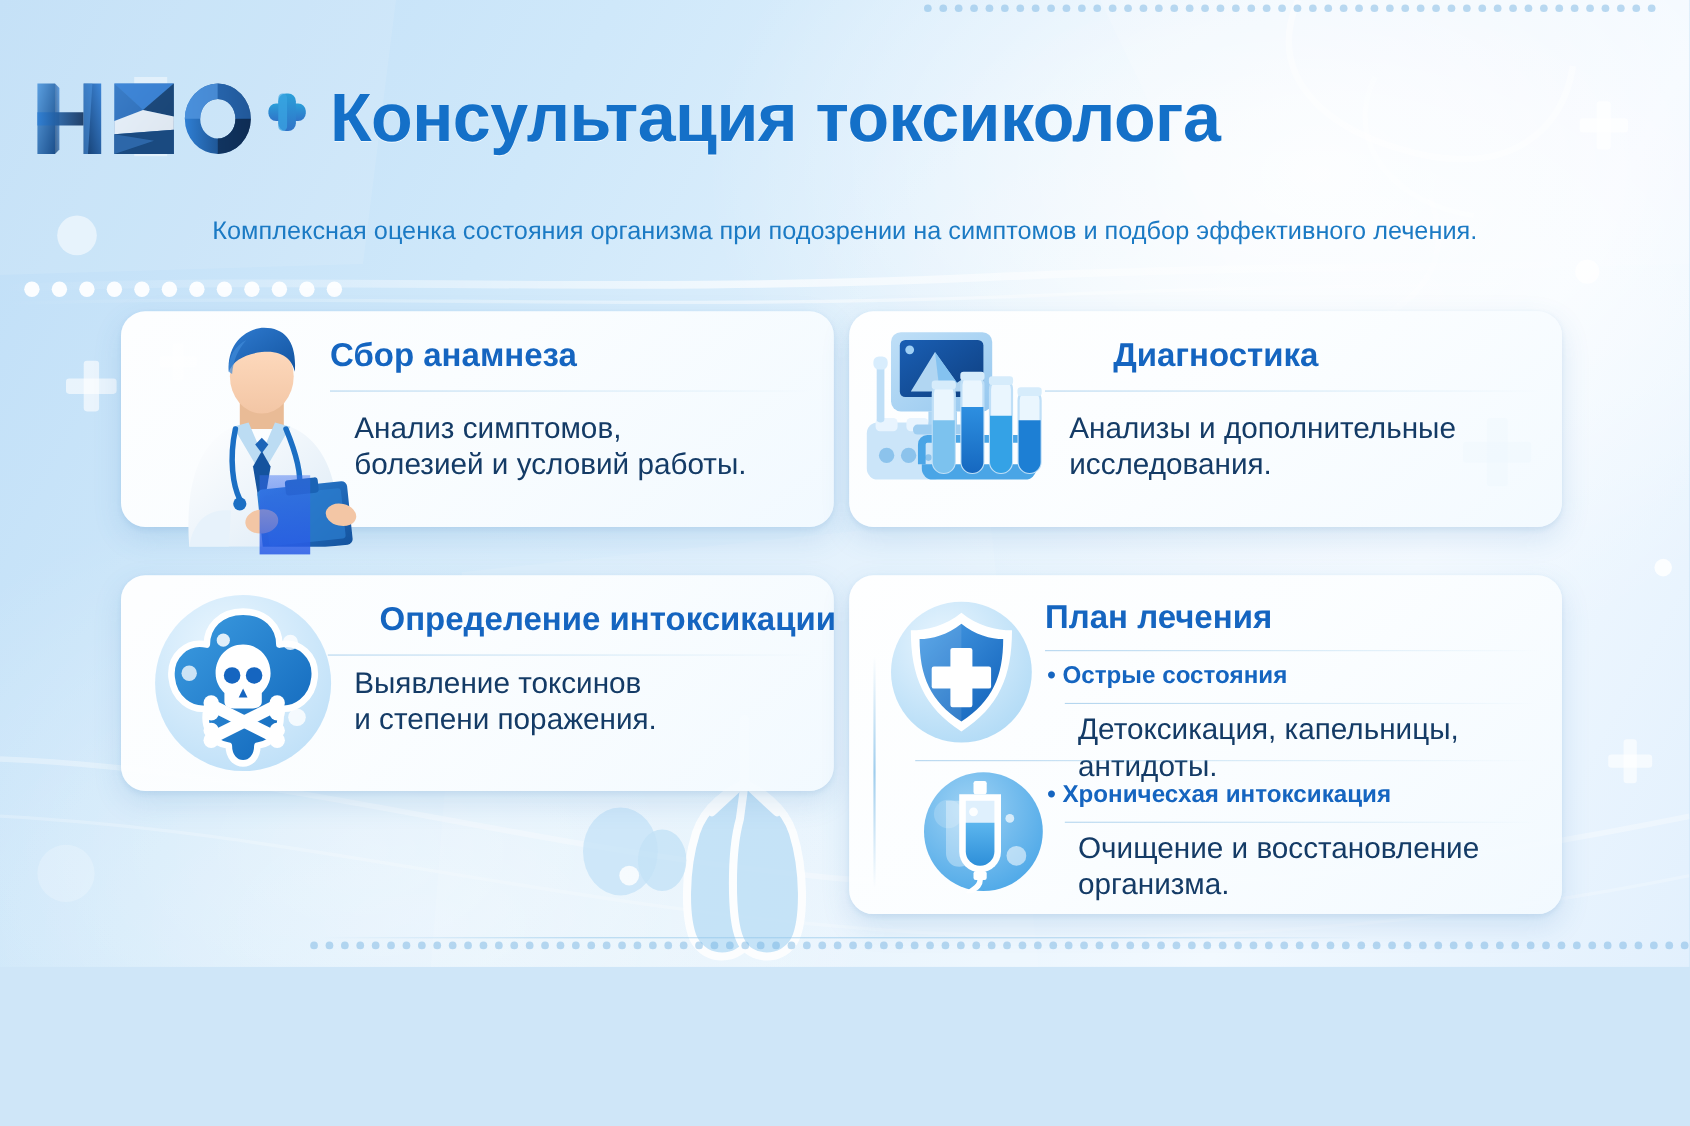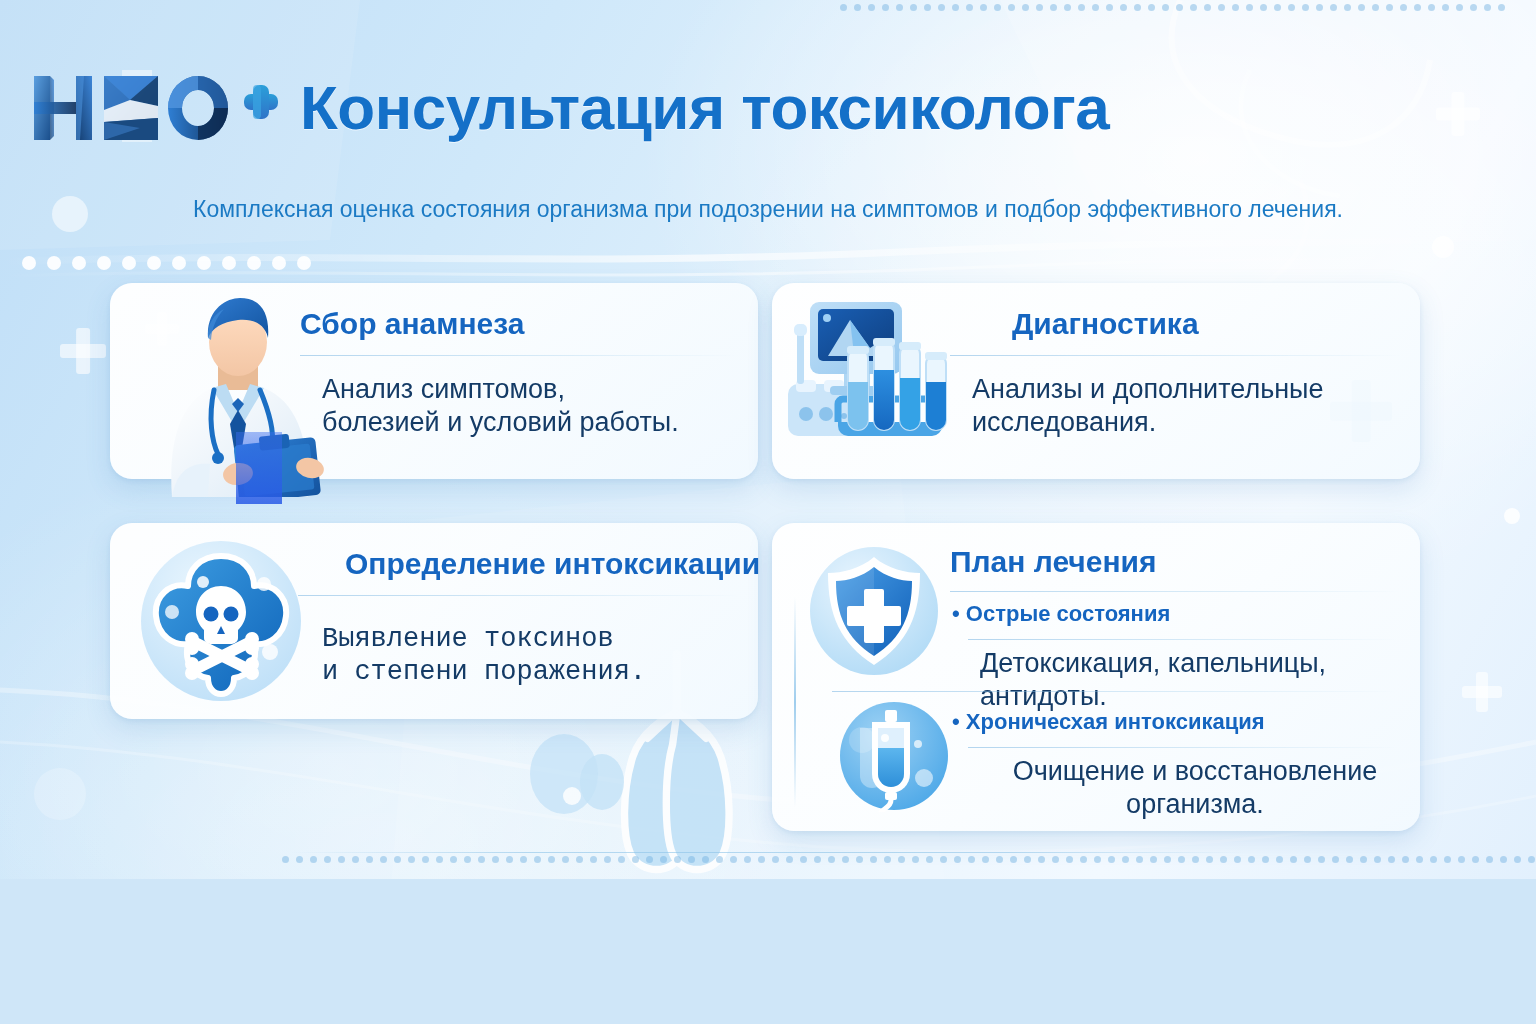--- a/index.html
+++ b/index.html
@@ -497,21 +497,21 @@
     <g>
       <rect x="140" y="58" width="20" height="76" rx="10" fill="#eaf6fe" stroke="#bfdff7" stroke-width="2"></rect>
       <path d="M140,86 h20 v38 a10,10 0 0,1 -20,0 Z" fill="#1d7fd4"></path>
       <rect x="139" y="56" width="22" height="8" rx="3" fill="#d6ecfb"></rect>
     </g>
   </svg>
 
   <div class="card" id="card3">
     <div class="c-title" style="left:188px; top:24px;margin-left:47px;">Определение интоксикации</div>
     <div class="c-rule" style="left:188px; top:72px; width:442px;"></div>
-    <div class="c-body" style="left:212px; top:100px; width:420px;font-family:Liberation Mono, monospace;">
+    <div class="c-body" style="left:212px; top:82px; width:420px;">
       <div>Выявление токсинов</div>
       <div>и степени поражения.</div>
     </div>
   </div>
 
   <svg class="icon-wrap" style="left:138px; top:538px; width:166px; height:166px;" viewBox="0 0 166 166">
     <defs>
       <radialGradient id="skBg" cx="40%" cy="30%" r="75%">
         <stop offset="0%" stop-color="#eaf6fe"></stop>
           <stop offset="100%" stop-color="#bfe0f8"></stop>
@@ -565,21 +565,21 @@
     <div class="c-rule" style="left:196px; top:116px; width:430px;"></div>
     <div class="c-body" style="left:208px; top:124px; width:420px;">Детоксикация, капельницы, антидоты.</div>
 
     <div class="c-rule" style="left:60px; top:168px; width:566px;"></div>
 
     <div class="bullet" style="left:180px; top:186px;">
       <span class="dot">•</span>
       <span>Хроничесхая интоксикация</span>
     </div>
     <div class="c-rule" style="left:196px; top:224px; width:430px;"></div>
-    <div class="c-body" style="left:208px; top:232px; width:430px;text-align:center;">Очищение и восстановление организма.</div>
+    <div class="c-body" style="left:208px; top:232px; width:430px;">Очищение и восстановление организма.</div>
 
     <div style="position:absolute; left:22px; top:74px; width:2px; height:210px;
                 background:linear-gradient(180deg, rgba(150,205,238,0), rgba(120,185,230,.7), rgba(150,205,238,0));"></div>
   </div>
 
   <svg class="icon-wrap" style="left:808px; top:545px; width:132px; height:132px;" viewBox="0 0 132 132">
     <defs>
       <radialGradient id="shBg" cx="38%" cy="30%" r="75%">
         <stop offset="0%" stop-color="#e9f5fe"></stop>
           <stop offset="100%" stop-color="#b2dbf6"></stop>

